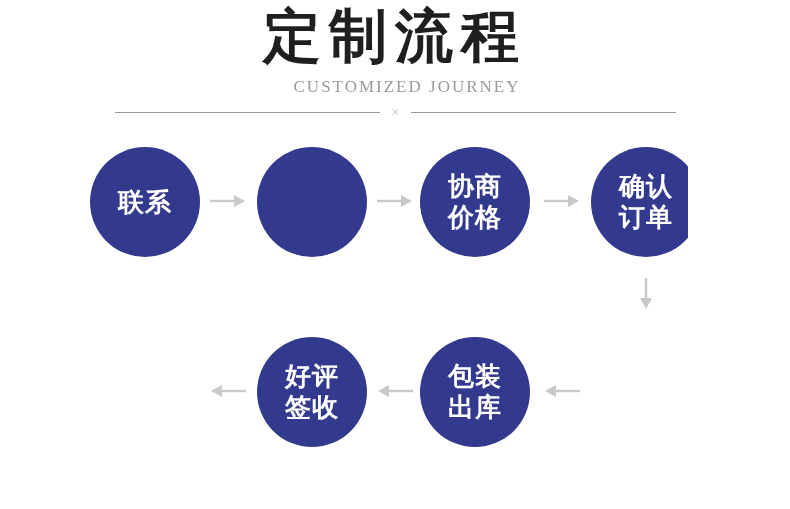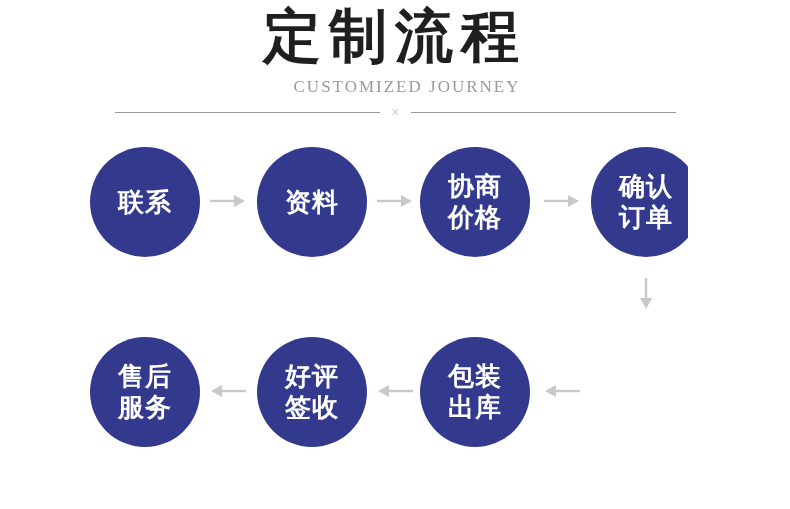--- a/index.html
+++ b/index.html
@@ -54,21 +54,20 @@
   <div class="divider">
     <span class="line"></span>
     <span class="x">×</span>
     <span class="line"></span>
   </div>
 
   <div class="circle row1 cx1">
     <span>联系</span>
   </div>
   <div class="circle row1 cx2">
-    <span>资料</span>
   </div>
   <div class="circle row1 cx3">
     <span>协商</span>
     <span>价格</span>
   </div>
   <div class="circle row1 cx4">
     <span>确认</span>
     <span>订单</span>
   </div>
 
@@ -91,24 +90,20 @@
       </svg>
   </div>
 
   <div class="arrow v-arrow">
     <svg width="16" height="32" viewBox="0 0 16 32">
         <rect x="6.8" y="0" width="2.4" height="21" fill="#c9c9c9"></rect>
         <polygon points="2,20 8,31 14,20" fill="#c9c9c9"></polygon>
       </svg>
   </div>
 
-  <div class="circle row2 cx1">
-    <span>售后</span>
-    <span>服务</span>
-  </div>
   <div class="circle row2 cx2">
     <span>好评</span>
     <span>签收</span>
   </div>
   <div class="circle row2 cx3">
     <span>包装</span>
     <span>出库</span>
   </div>
 
   <div class="arrow h-arrow-row2 ax1">

